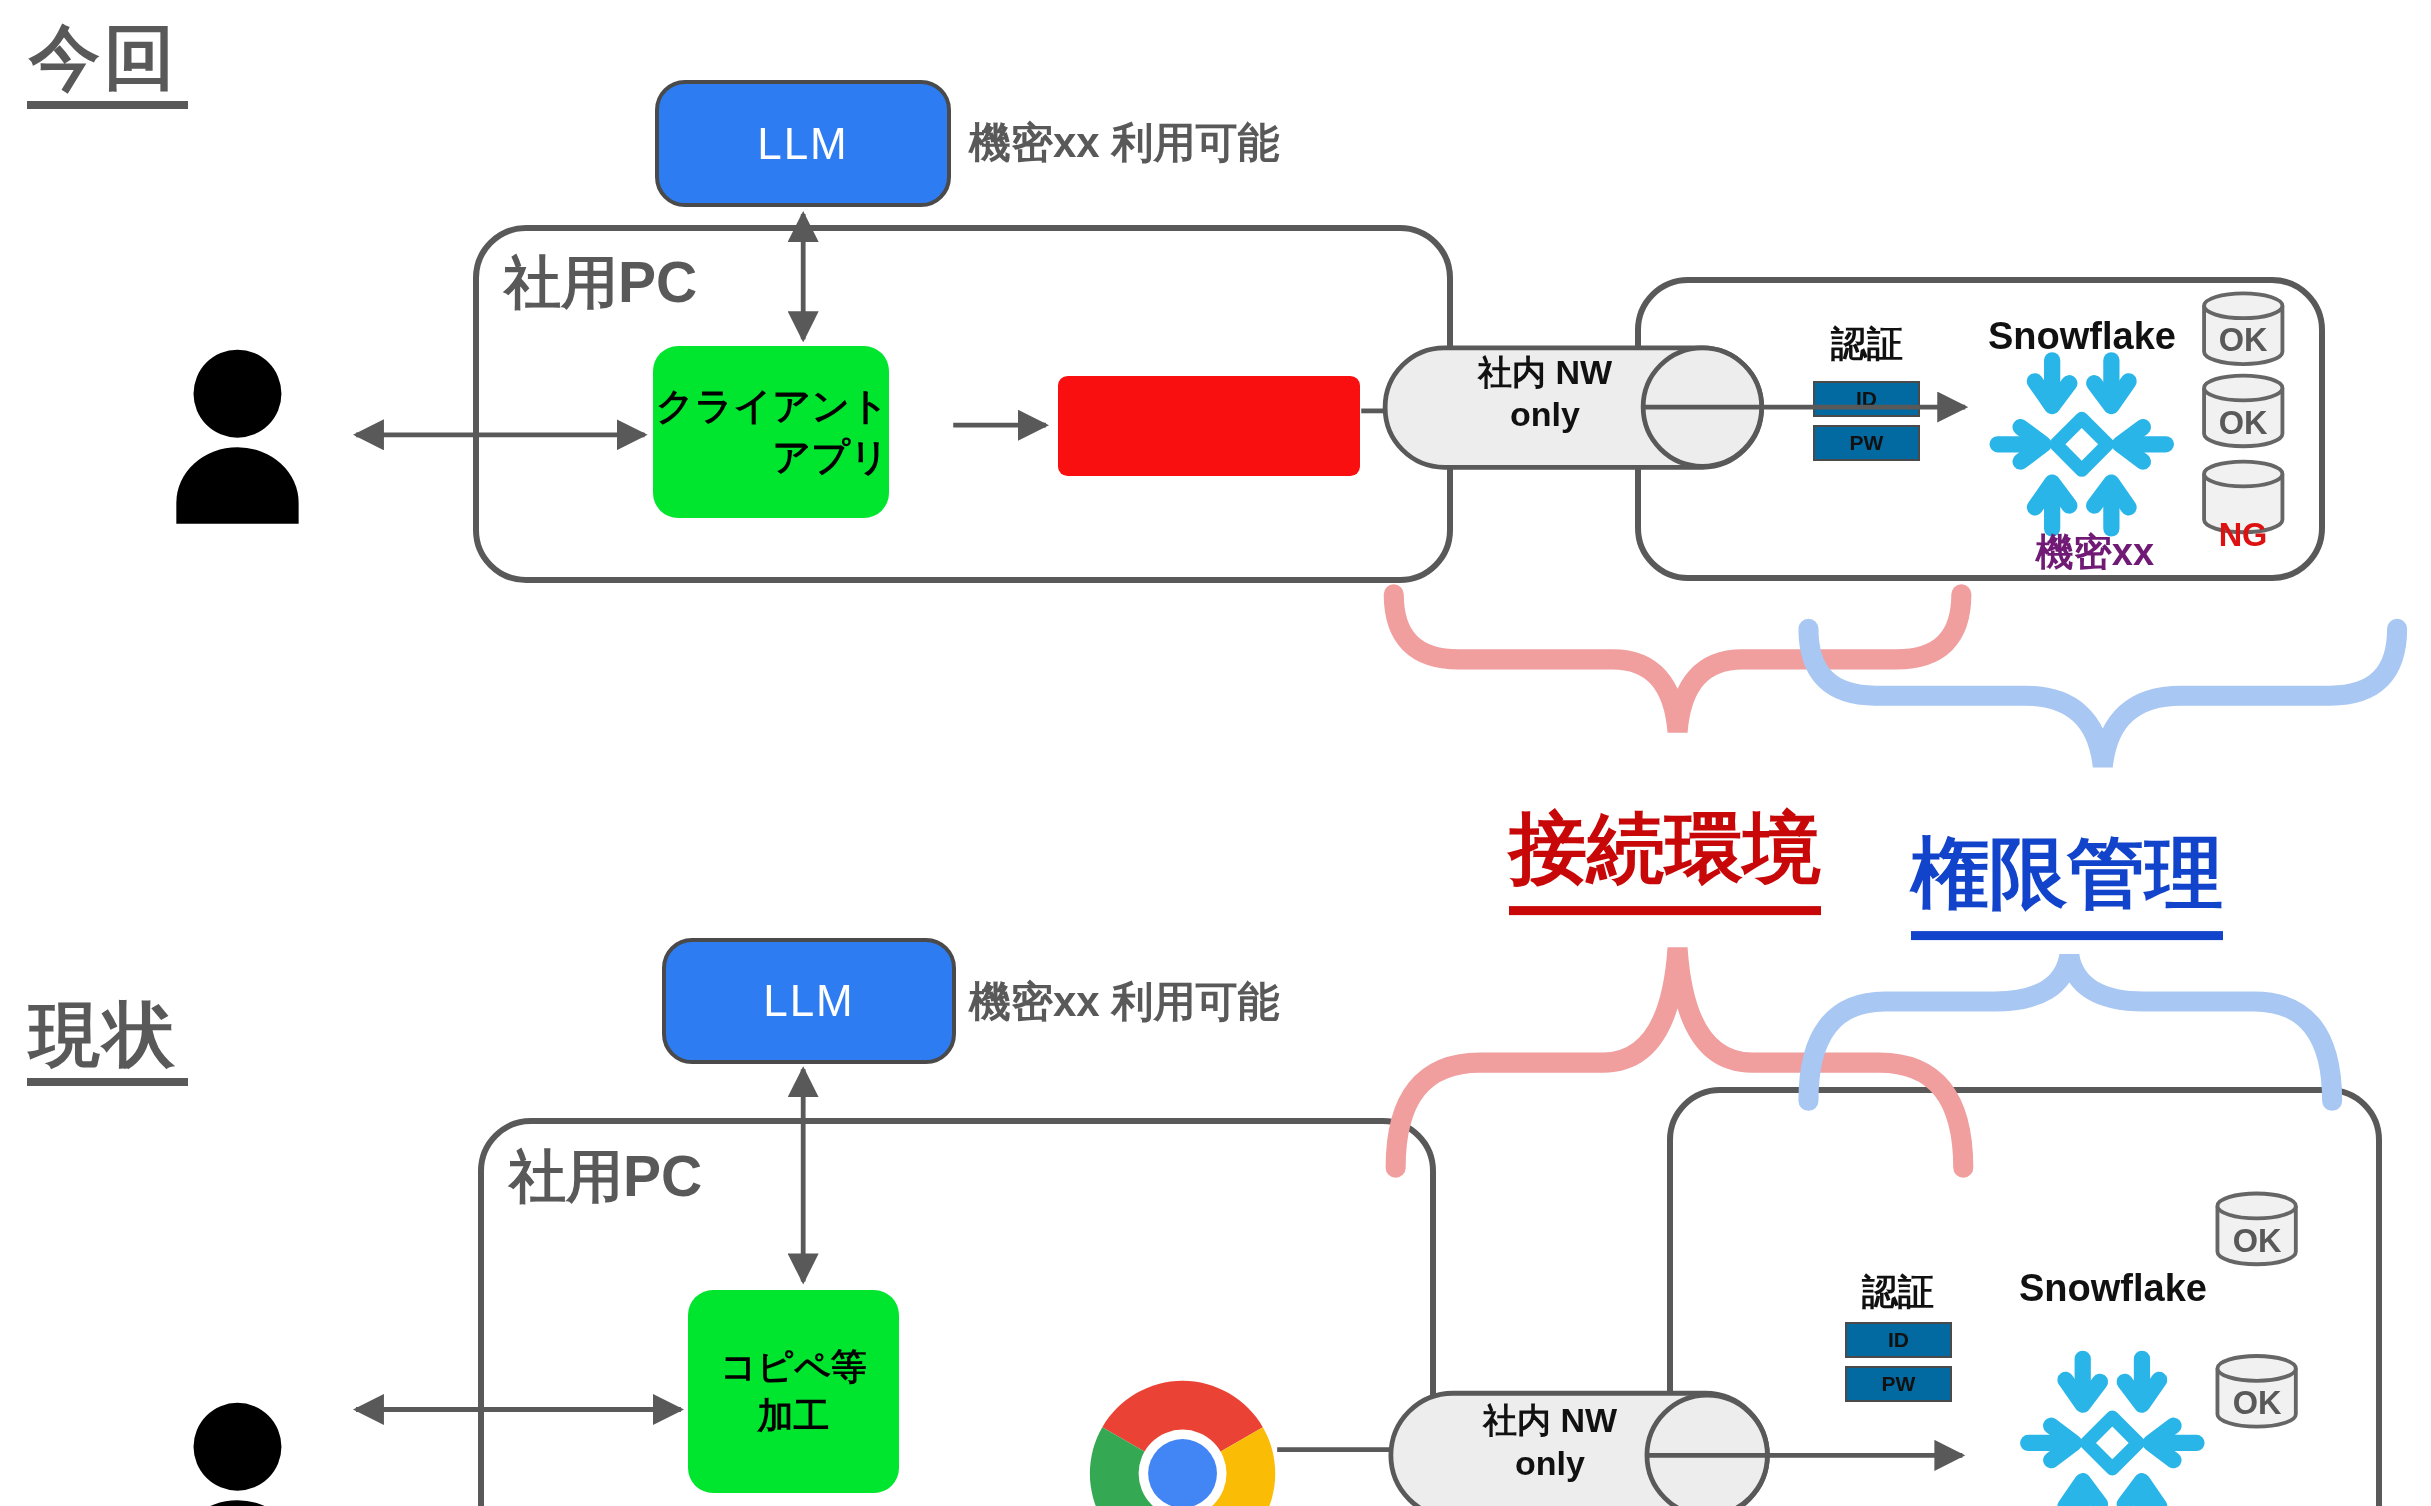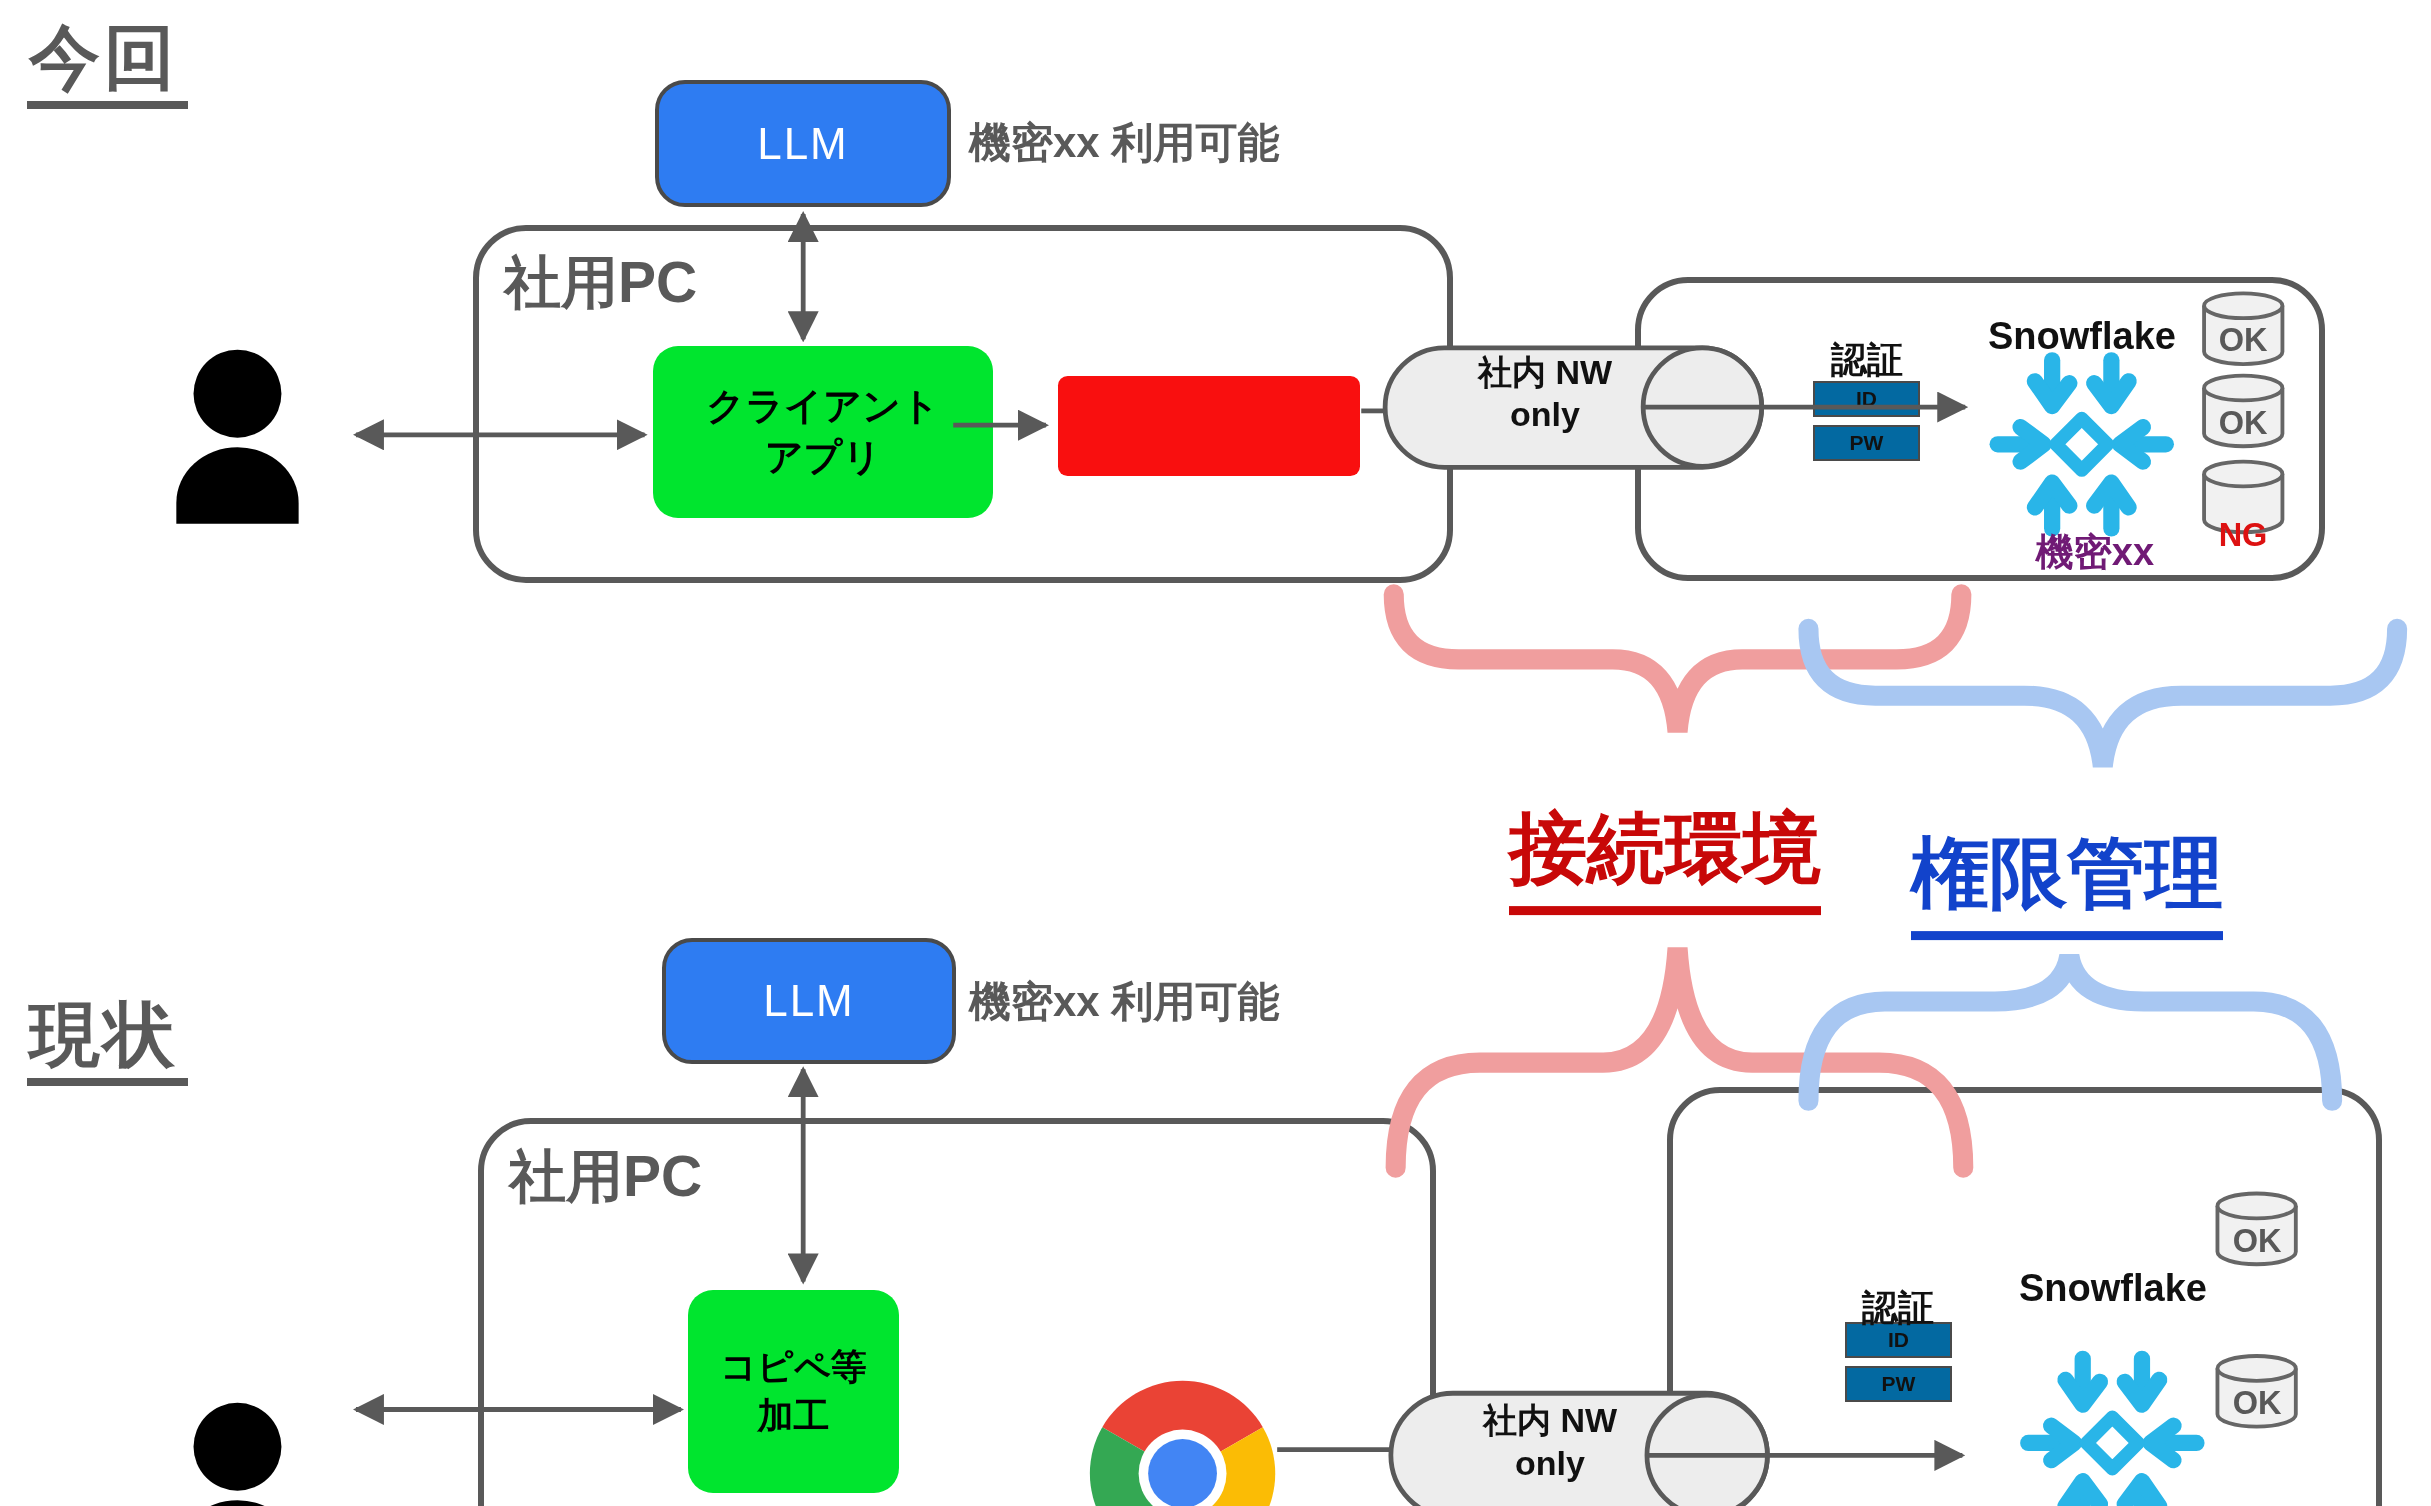--- a/index.html
+++ b/index.html
@@ -13,21 +13,21 @@
   .pcbox{border:6.7px solid #595959;border-radius:53px;background:transparent;}
   .pclabel{font-size:57px;font-weight:bold;color:#595959;}
   .llm{background:#2E7CF2;border:4.8px solid #4A4A4A;border-radius:30px;color:#fff;
     display:flex;align-items:center;justify-content:center;font-size:44px;letter-spacing:1.9px;}
   .note{font-size:42px;font-weight:bold;color:#595959;transform:translate(0,-50%);}
   .greenbox{background:#00E52E;border-radius:25px;display:flex;flex-direction:column;
     align-items:center;justify-content:center;color:#000;font-weight:bold;line-height:1.35;}
   .redbox{background:#F90F0F;border-radius:9.6px;}
   .mcp{font-size:41px;font-weight:bold;color:#F5120F;}
   .nwtext{font-size:34px;font-weight:bold;color:#111;}
-  .authtitle{font-size:36px;font-weight:bold;color:#111;margin-top:16px;}
+  .authtitle{font-size:36px;font-weight:bold;color:#111;}
   .idbox{background:#0369a1;border:2.9px solid #4A4A4A;display:flex;align-items:center;
     justify-content:center;font-size:21px;font-weight:bold;color:#111;}
   .sftitle{font-size:38px;font-weight:bold;color:#111;}
   .secret{font-size:38px;font-weight:bold;color:#701a75;margin-left:19px;}
   .dblabel{font-size:32.5px;font-weight:bold;color:#595959;}
   .dbng{color:#DD1111;}
   .envlabel{font-size:78px;font-weight:bold;color:#C80808;border-bottom:9.6px solid #C80808;
     padding-bottom:3.8px;}
   .permlabel{font-size:78px;font-weight:bold;color:#1243CB;border-bottom:9.6px solid #1243CB;
     padding-bottom:3.8px;}
@@ -45,21 +45,21 @@
   <div class="box pcbox boxlayer" style="left:478px;top:1118px;width:958px;height:748px;"></div>
   <div class="box pcbox boxlayer" style="left:1667px;top:1087px;width:715px;height:690px;"></div>
 
   <div class="box llm boxlayer" style="left:655px;top:80px;width:296px;height:127px;">
     <span>LLM</span>
   </div>
   <div class="box llm boxlayer" style="left:662px;top:938px;width:294px;height:126px;">
     <span>LLM</span>
   </div>
 
-  <div class="box greenbox boxlayer" style="left:653px;top:346px;width:340px;height:172px;font-size:38px;">
+  <div class="box greenbox boxlayer" style="left:653px;top:346px;width:236px;height:172px;font-size:38px;align-items:flex-end;">
     <span>クライアント</span>
     <span>アプリ</span>
   </div>
   <div class="box redbox boxlayer" style="left:1058px;top:376px;width:302px;height:100px;"></div>
   <div class="box greenbox boxlayer" style="left:688px;top:1290px;width:211px;height:203px;font-size:36px;">
     <span>コピペ等</span>
     <span>加工</span>
   </div>
 
   <div class="box idbox boxlayer" style="left:1813px;top:381px;width:107px;height:36px;">

